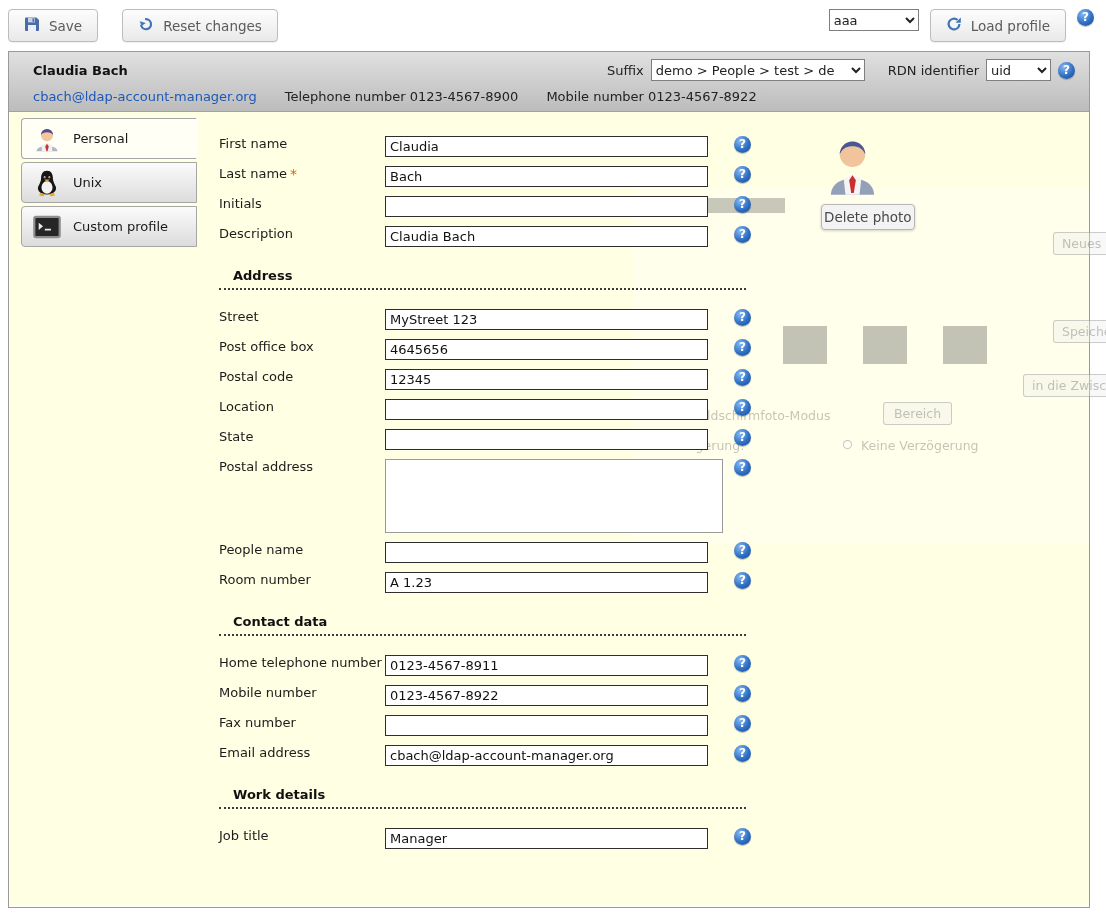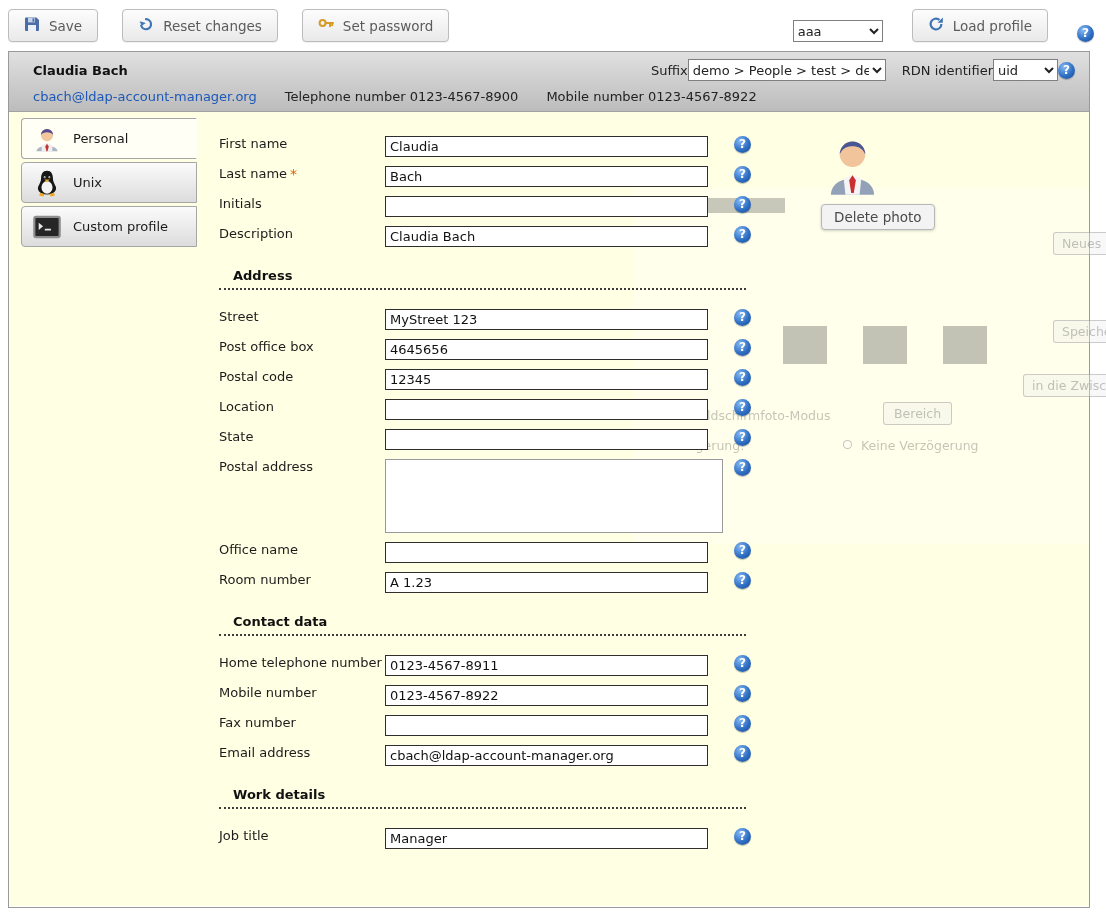--- a/index.html
+++ b/index.html
@@ -13,48 +13,48 @@
   .toolbar { display:flex; align-items:center; padding:9px 12px 9px 8px; background:#fff; }
   .btn {
     display:inline-flex; align-items:center; gap:9px; height:33px; padding:0 15px;
     background:linear-gradient(#fdfdfd,#e9e9e9); border:1px solid #bcbcbc; border-radius:4px;
     color:#5b5b5b; font-size:13.5px; font-family:inherit; cursor:pointer;
     box-shadow:0 1px 1px rgba(0,0,0,.06);
   }
   .btn svg { width:16px; height:16px; }
   .gap-sm { margin-left:24px; }
   .gap-lg { margin-left:24px; }
-  .toolbar-right { margin-left:auto; display:flex; align-items:flex-end; gap:29px; }
+  .toolbar-right { margin-left:auto; display:flex; align-items:flex-start; gap:11px; }
 
   select {
     font-family:inherit; font-size:13px; height:22px; background:#fff;
     border:1px solid #7f7f7f; color:#222;
   }
   .profile-select { width:90px; }
-  .suffix-select { width:198px; }
+  .suffix-select { width:214px; }
   .rdn-select { width:65px; }
 
   .help-badge {
     width:17px; height:17px; border-radius:50%; flex-shrink:0;
     background:radial-gradient(circle at 35% 30%, #83b8f2 0%, #2f6fc4 55%, #17498f 100%);
     color:#fff; font-weight:bold; font-size:12px; line-height:17px;
     display:inline-block; text-align:center; cursor:pointer;
     box-shadow:0 1px 1px rgba(0,0,0,.25);
   }
   .help-badge::before { content:"?"; }
 
   
   .account { margin:0 16px 0 8px; border:1px solid #9a9a9a; height:857px; }
   .acc-header {
     background:linear-gradient(#e0e0e0,#bcbcbc); border-bottom:1px solid #a2a2a2;
     padding:7px 14px 7px 24px;
   }
   .hrow1 { display:flex; align-items:center; }
   .hname { font-weight:bold; color:#111; }
-  .hright { margin-left:auto; display:flex; align-items:center; color:#222; }
+  .hright { margin-left:auto; display:flex; align-items:center; gap:7px; color:#222; }
   .hright .lbl2 { margin-left:16px; }
   .hrow2 { display:flex; align-items:center; margin-top:8px; color:#222; }
   .hemail { color:#1d58b8; text-decoration:none; cursor:pointer; }
   .htel { margin-left:28px; }
   .hmob { margin-left:28px; }
 
   
   .acc-body { display:flex; background:#ffffe3; height:794px; }
   .tabs-col { width:188px; flex-shrink:0; padding:6px 0 4px 12px; }
   .tab {
@@ -86,21 +86,21 @@
     font-weight:bold; color:#111; border-bottom:2px dotted #3c3c3c;
     position:relative; z-index:2;
   }
 
   
   .photo { position:absolute; left:632px; top:20px; width:47px; height:63px; z-index:3; }
   .photo svg { width:100%; height:100%; }
   .tooltip {
     position:absolute; left:624px; top:92px; z-index:4;
     background:#f3f3f3; border:1px solid #b7b7b7; border-radius:4px;
-    padding:4px 12px; color:#4a4a4a; font-size:13.5px; cursor:pointer;
+    padding:4px 2px; color:#4a4a4a; font-size:13.5px; cursor:pointer;
     box-shadow:0 1px 3px rgba(0,0,0,.18);
   }
 
   
   .ghost {
     position:absolute; left:436px; top:76px; width:456px; height:356px; z-index:1;
     background:rgba(255,255,255,.32); pointer-events:none;
   }
   .ghost * { position:absolute; color:rgba(60,60,60,.30); font-size:12.5px; white-space:nowrap; }
   .g-bar { left:2px; top:10px; width:150px; height:15px; background:rgba(70,70,70,.30); }
@@ -132,27 +132,20 @@
         </svg></span>
     <span>Save</span>
   </button>
   <button class="btn gap-sm">
     <span><svg viewBox="0 0 16 16">
           <path d="M8 3.2a5 5 0 1 1-4.8 6.3" fill="none" stroke="#3f74b5" stroke-width="2.2" stroke-linecap="round"></path>
           <path d="M1.6 5.2l2.2 4.6 4-2.8z" fill="#3f74b5"></path>
         </svg></span>
     <span>Reset changes</span>
   </button>
-  <button class="btn gap-lg">
-    <span><svg viewBox="0 0 16 16">
-          <circle cx="4.6" cy="7" r="3" fill="none" stroke="#d69b27" stroke-width="2"></circle>
-          <path d="M7.6 7H15M12 7v3.2M14.2 7v2.2" stroke="#d69b27" stroke-width="2" stroke-linecap="round"></path>
-        </svg></span>
-    <span>Set password</span>
-  </button>
 
   <div class="toolbar-right">
     <select class="profile-select">
       <option>aaa</option>
     </select>
     <button class="btn">
       <span><svg viewBox="0 0 16 16">
             <path d="M13.4 8a5.4 5.4 0 1 1-1.9-4.1" fill="none" stroke="#3f74b5" stroke-width="2.2"></path>
             <path d="M14.8 1.6v5.2H9.6z" fill="#3f74b5"></path>
           </svg></span>
@@ -304,21 +297,21 @@
         <span class="flabel">State</span>
         <input class="finput" value="" style="">
         <span class="help-badge fhelp"></span>
       </div>
       <div class="frow">
         <span class="flabel">Postal address</span>
         <textarea class="ftextarea" style=""></textarea>
         <span class="help-badge" style="margin-left:11px;"></span>
       </div>
       <div class="frow">
-        <span class="flabel">Office name</span>
+        <span class="flabel">People name</span>
         <input class="finput" value="" style="">
         <span class="help-badge fhelp"></span>
       </div>
       <div class="frow">
         <span class="flabel">Room number</span>
         <input class="finput" value="A 1.23" style="">
         <span class="help-badge fhelp"></span>
       </div>
 
       <div class="section-h">Contact data</div>

